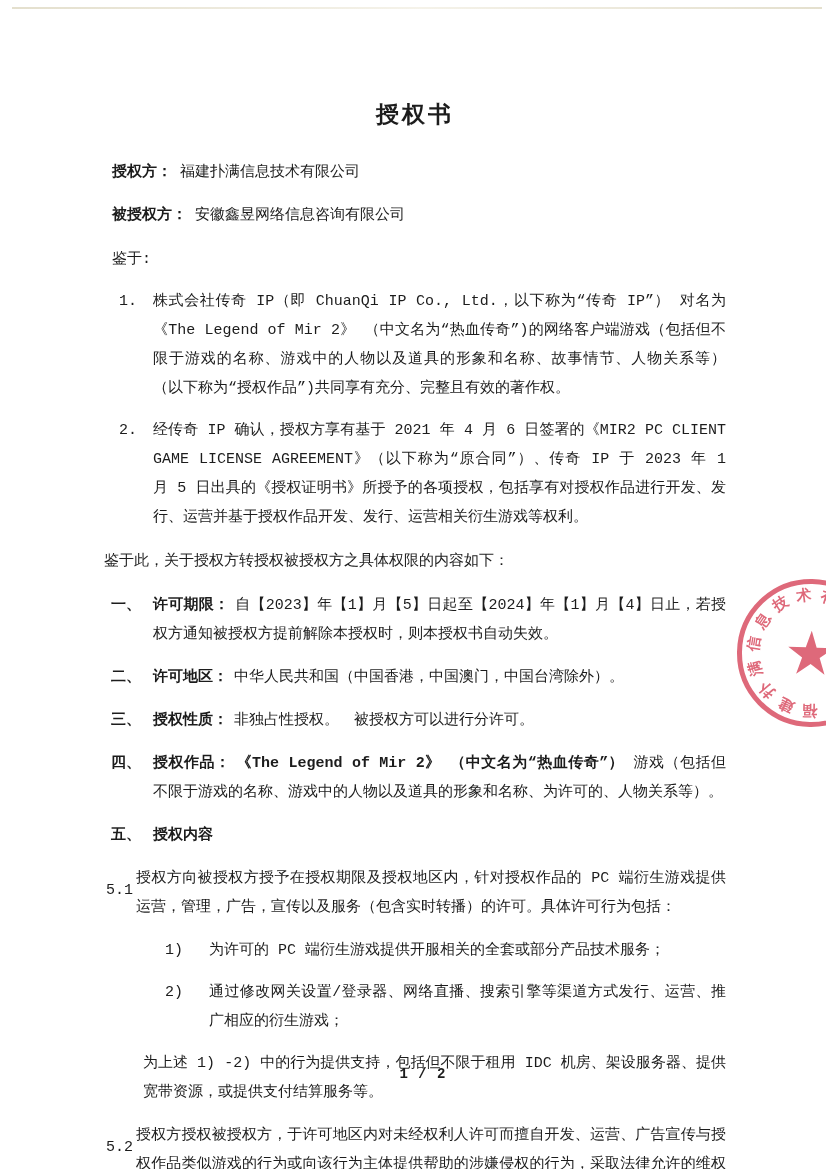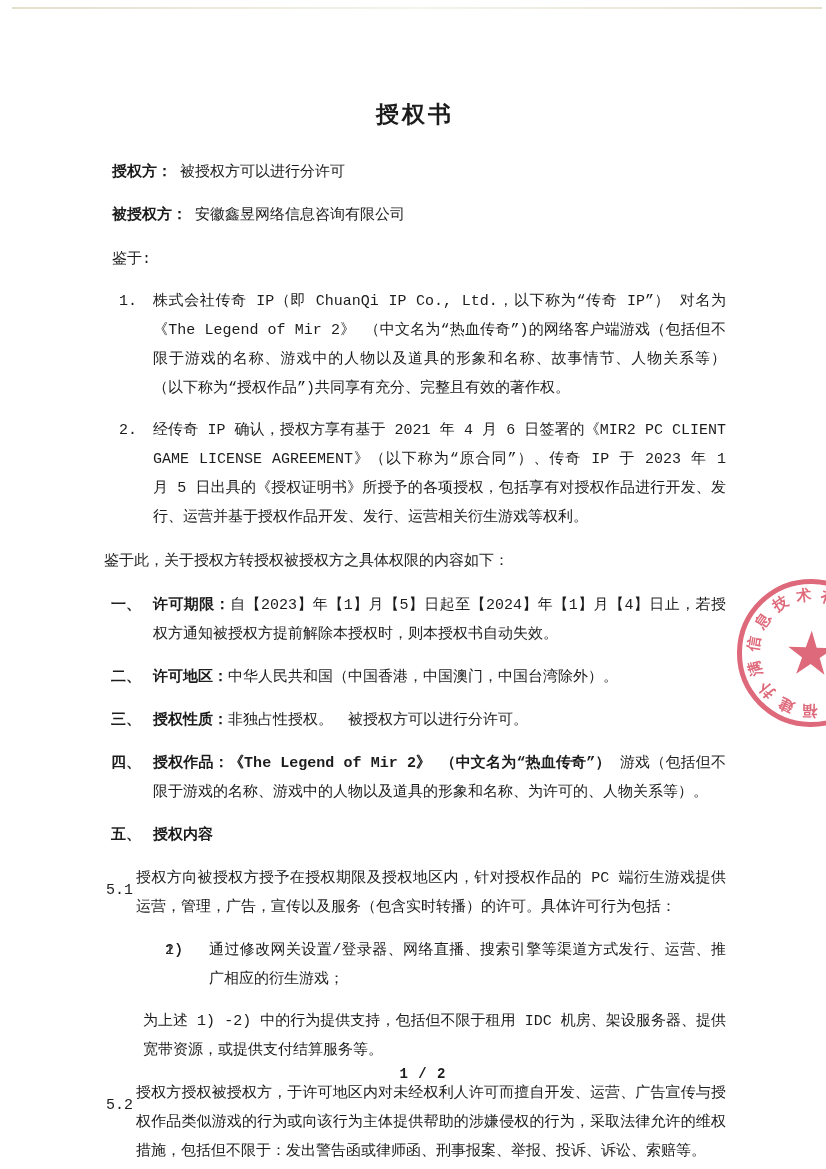--- a/index.html
+++ b/index.html
@@ -27,21 +27,21 @@
     letter-spacing:3px; margin:0 0 26px 0; line-height:32px;
   }
   .party { padding-left:8px; margin:12px 0 14px 0; }
   .party .lbl { font-weight:700; margin-right:8px; }
   .whereas { padding-left:8px; margin:15px 0 8px 0; }
   .witem { position:relative; padding-left:49px; margin:13px 0; }
   .witem .num { position:absolute; left:15px; top:0; }
   .transition { margin:15px 0; }
   .sec { position:relative; padding-left:49px; margin:14px 0; }
   .sec .num { position:absolute; left:7px; top:0; font-weight:700; }
-  .sec .lbl { font-weight:700; }
+  .sec .lbl { font-weight:700; margin-right:6px; }
   .sec .boldpart { font-weight:700; }
   .clause { position:relative; padding-left:32px; margin:14px 0; }
   .clause .num { position:absolute; left:2px; top:12px; }
   .sub { position:relative; padding-left:105px; margin:13px 0; }
   .sub .num { position:absolute; left:61px; top:0; }
   .followup { padding-left:39px; margin:3px 0; }
   .pagenum {
     position:absolute; left:10px; top:1066px; width:826px;
     text-align:center; font-size:14px; font-weight:700; letter-spacing:1px;
   }
@@ -72,21 +72,21 @@
 </head>
 <body>
 
 <div class="page">
   <div class="scan-line"></div>
 
   <div class="content">
     <h1 class="doc-title">授权书</h1>
 
     <p class="party">
-      <span class="lbl">授权方：</span><span>被授权方可以进行分许可</span>
+      <span class="lbl">授权方：</span><span>福建扑满信息技术有限公司</span>
     </p>
     <p class="party">
       <span class="lbl">被授权方：</span><span>安徽鑫昱网络信息咨询有限公司</span>
     </p>
 
     <p class="whereas">鉴于:</p>
 
     <div class="witem">
       <span class="num">1.</span>
       <span>株式会社传奇 IP（即 ChuanQi IP Co., Ltd.，以下称为“传奇 IP”） 对名为《The Legend of Mir 2》 （中文名为“热血传奇”)的网络客户端游戏（包括但不限于游戏的名称、游戏中的人物以及道具的形象和名称、故事情节、人物关系等） （以下称为“授权作品”)共同享有充分、完整且有效的著作权。</span>
@@ -119,20 +119,21 @@
       <span class="lbl">授权内容</span>
     </div>
 
     <div class="clause">
       <span class="num">5.1</span>
       <span>授权方向被授权方授予在授权期限及授权地区内，针对授权作品的 PC 端衍生游戏提供运营，管理，广告，宣传以及服务（包含实时转播）的许可。具体许可行为包括：</span>
     </div>
 
     <div class="sub">
       <span class="num">1)</span>
+      <span>为许可的 PC 端衍生游戏提供开服相关的全套或部分产品技术服务；</span>
     </div>
     <div class="sub">
       <span class="num">2)</span>
       <span>通过修改网关设置/登录器、网络直播、搜索引擎等渠道方式发行、运营、推广相应的衍生游戏；</span>
     </div>
 
     <p class="followup">为上述 1) -2) 中的行为提供支持，包括但不限于租用 IDC 机房、架设服务器、提供宽带资源，或提供支付结算服务等。</p>
 
     <div class="clause">
       <span class="num">5.2</span>

